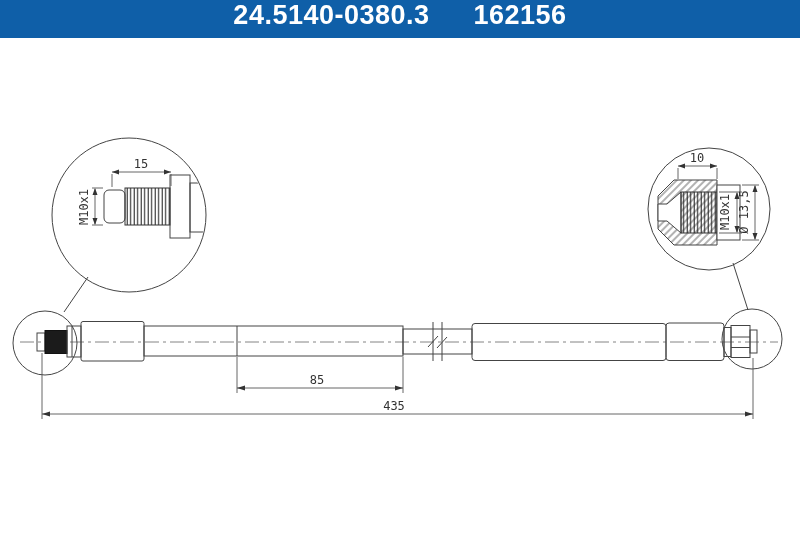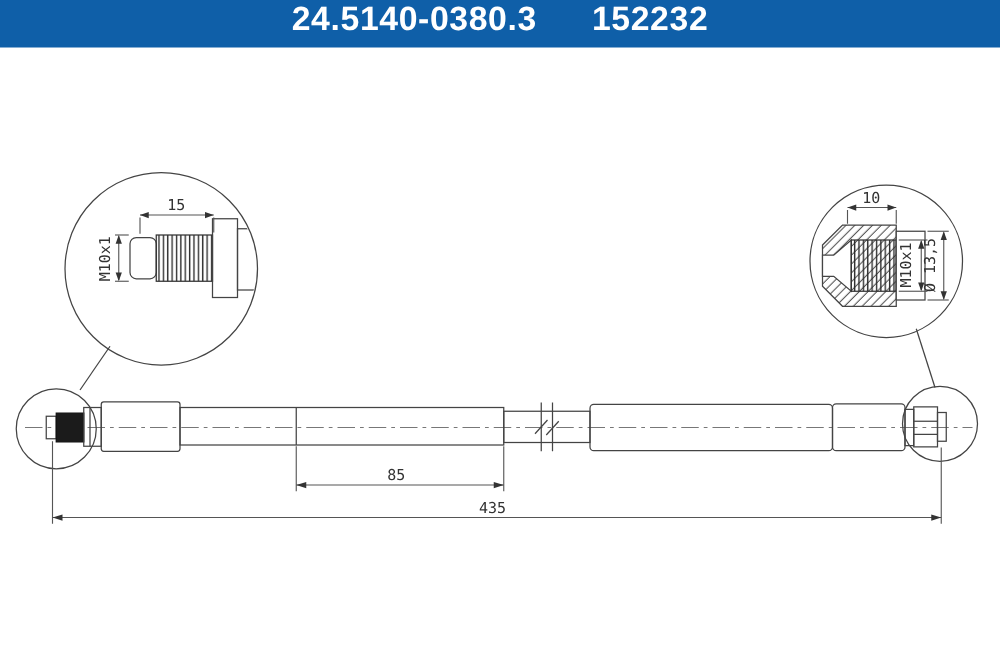--- a/index.html
+++ b/index.html
@@ -24,21 +24,21 @@
     font-size:12px;fill:#333;
   }
 </style>
 </head>
 <body>
 
 <div id="stage">
 
   <div id="header-bar">
     <span>24.5140-0380.3</span>
-    <span>152232</span>
+    <span>162156</span>
   </div>
 
   <svg width="800" height="533" viewBox="0 0 800 533" style="position:absolute;top:0;left:0" stroke-linecap="butt" fill="none">
     <defs>
       <pattern id="thr" width="3.5" height="8" patternUnits="userSpaceOnUse">
         <line x1="1.2" y1="0" x2="1.2" y2="8" stroke="#2a2a2a" stroke-width="1.1"></line>
       </pattern>
       <pattern id="hatch" width="5" height="5" patternUnits="userSpaceOnUse" patternTransform="rotate(45)">
         <line x1="1" y1="0" x2="1" y2="5" stroke="#555" stroke-width="0.9"></line>
       </pattern>

